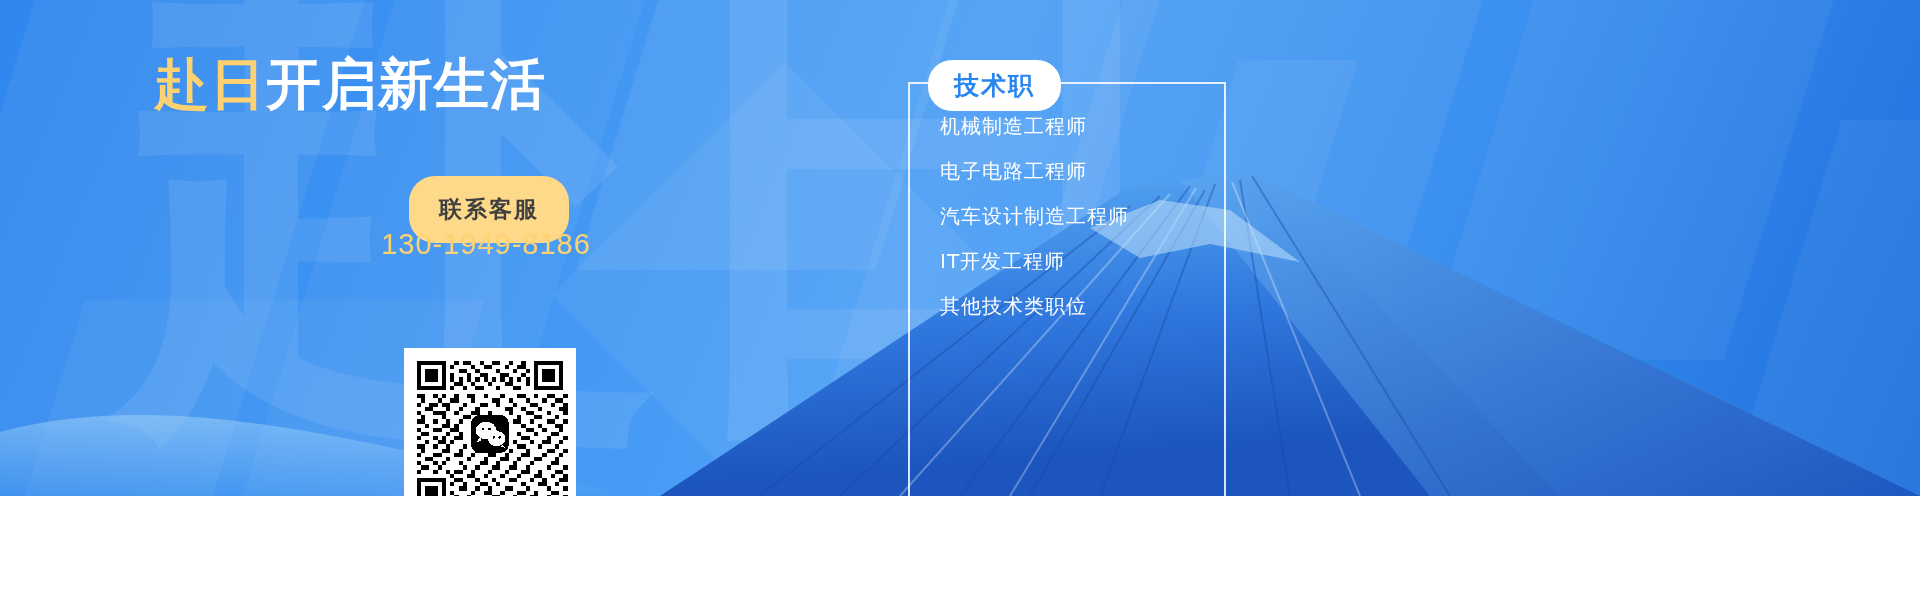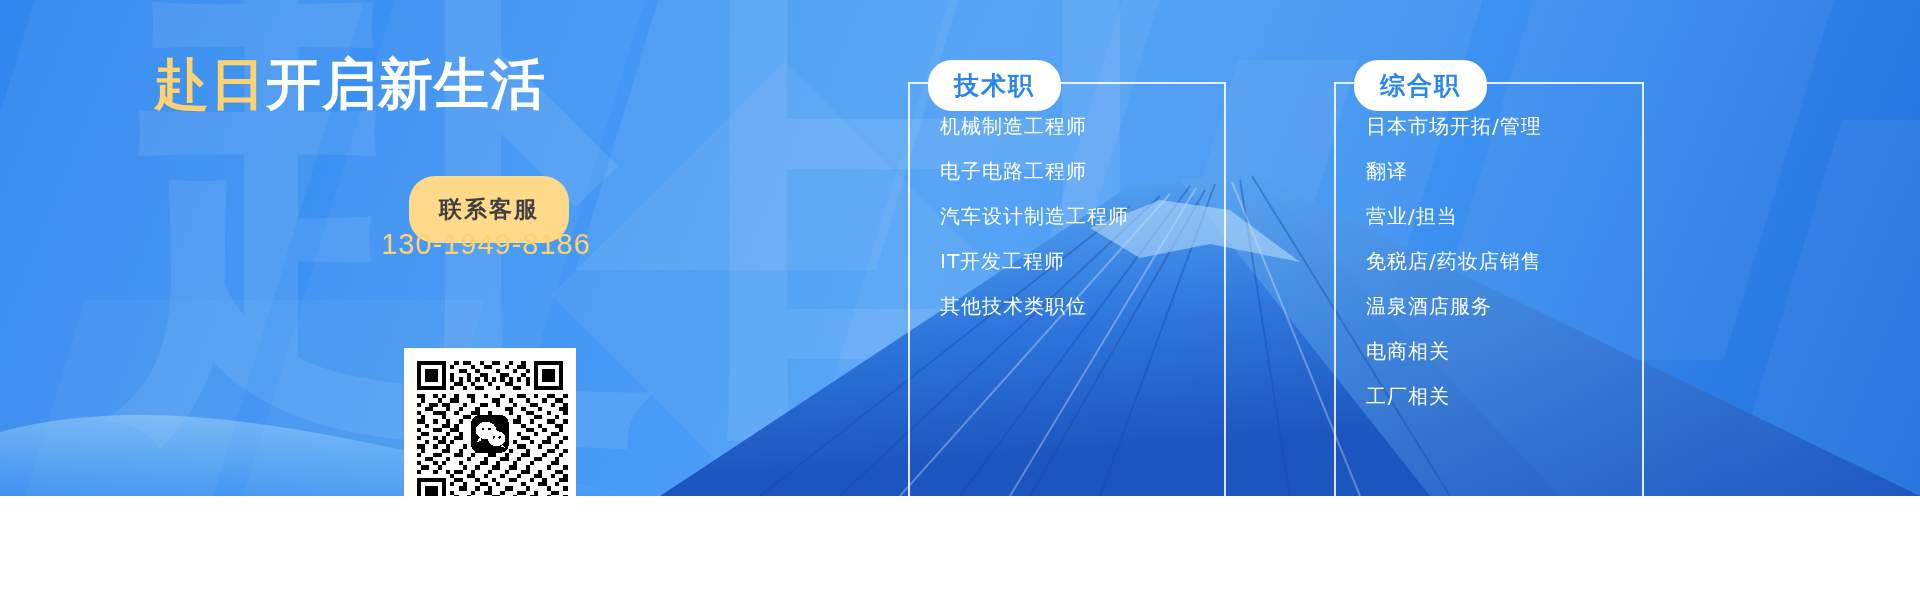--- a/index.html
+++ b/index.html
@@ -471,27 +471,14 @@
     <div class="pill">技术职</div>
     <ul>
       <li>机械制造工程师</li>
       <li>电子电路工程师</li>
       <li>汽车设计制造工程师</li>
       <li>IT开发工程师</li>
       <li>其他技术类职位</li>
     </ul>
   </div>
 
-  <div class="panel" id="panel-general">
-    <div class="frame"></div>
-    <div class="pill">综合职</div>
-    <ul>
-      <li>日本市场开拓/管理</li>
-      <li>翻译</li>
-      <li>营业/担当</li>
-      <li>免税店/药妆店销售</li>
-      <li>温泉酒店服务</li>
-      <li>电商相关</li>
-      <li>工厂相关</li>
-    </ul>
-  </div>
 
 </div>
 
 </body></html>

